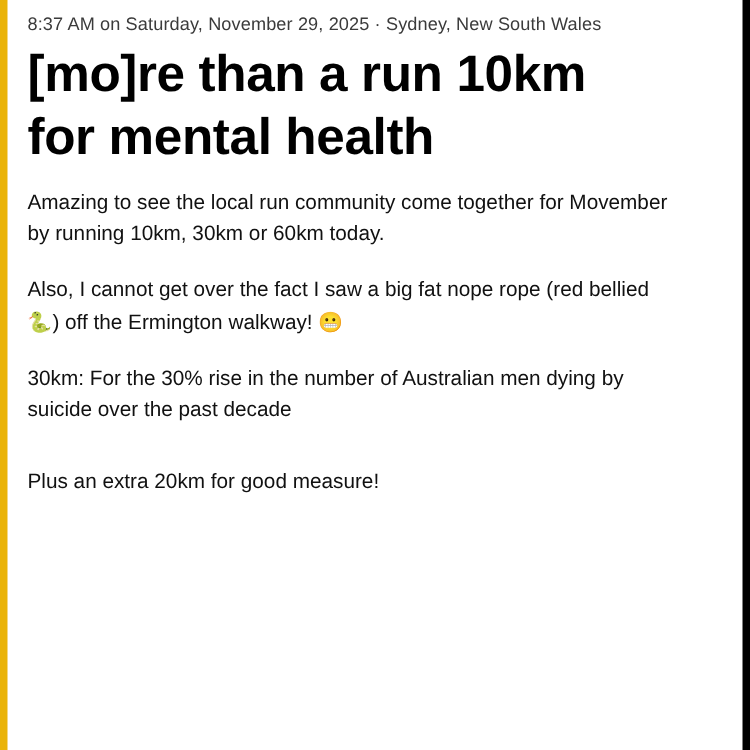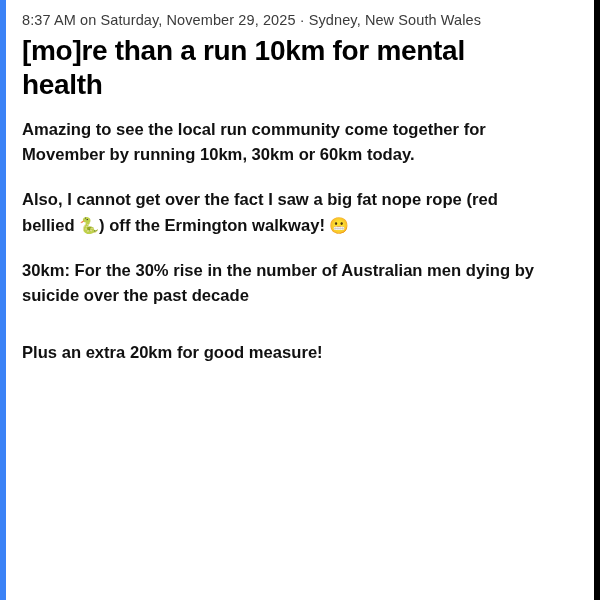--- a/index.html
+++ b/index.html
@@ -10,21 +10,21 @@
   body {
     width: 600px;
     height: 600px;
     overflow: hidden;
     font-family: "Liberation Sans", sans-serif;
   }
   .screen {
     position: relative;
     width: 528px;
     height: 600px;
-    background: #3b82f6;
+    background: #eab308;
     box-sizing: border-box;
   }
   .post-card {
     position: absolute;
     left: 6px;
     top: 0;
     width: 588px;
     height: 600px;
     background: #ffffff;
     box-sizing: border-box;
@@ -32,35 +32,34 @@
     overflow: hidden;
   }
   .meta-line {
     font-size: 14.5px;
     color: #3b3b3b;
     letter-spacing: 0.1px;
     margin: 2px 0 6px 0;
     white-space: nowrap;
   }
   .headline {
-    font-size: 28px;
+    font-size: 41px;
     line-height: 1.23;
     font-weight: bold;
     color: #000000;
     letter-spacing: -0.3px;
     margin: 0 0 14px 0;
     max-width: 500px;
   }
   .body-para {
     font-size: 16.6px;
     line-height: 1.52;
     color: #111111;
     margin: 0 0 20px 0;
     max-width: 525px;
-    font-weight: bold;
   }
   .body-para:last-child {
     margin-bottom: 0;
     margin-top: 32px;
   }
   .emoji {
     font-family: "DejaVu Sans", sans-serif;
     font-size: 16px;
   }
   .snake {

